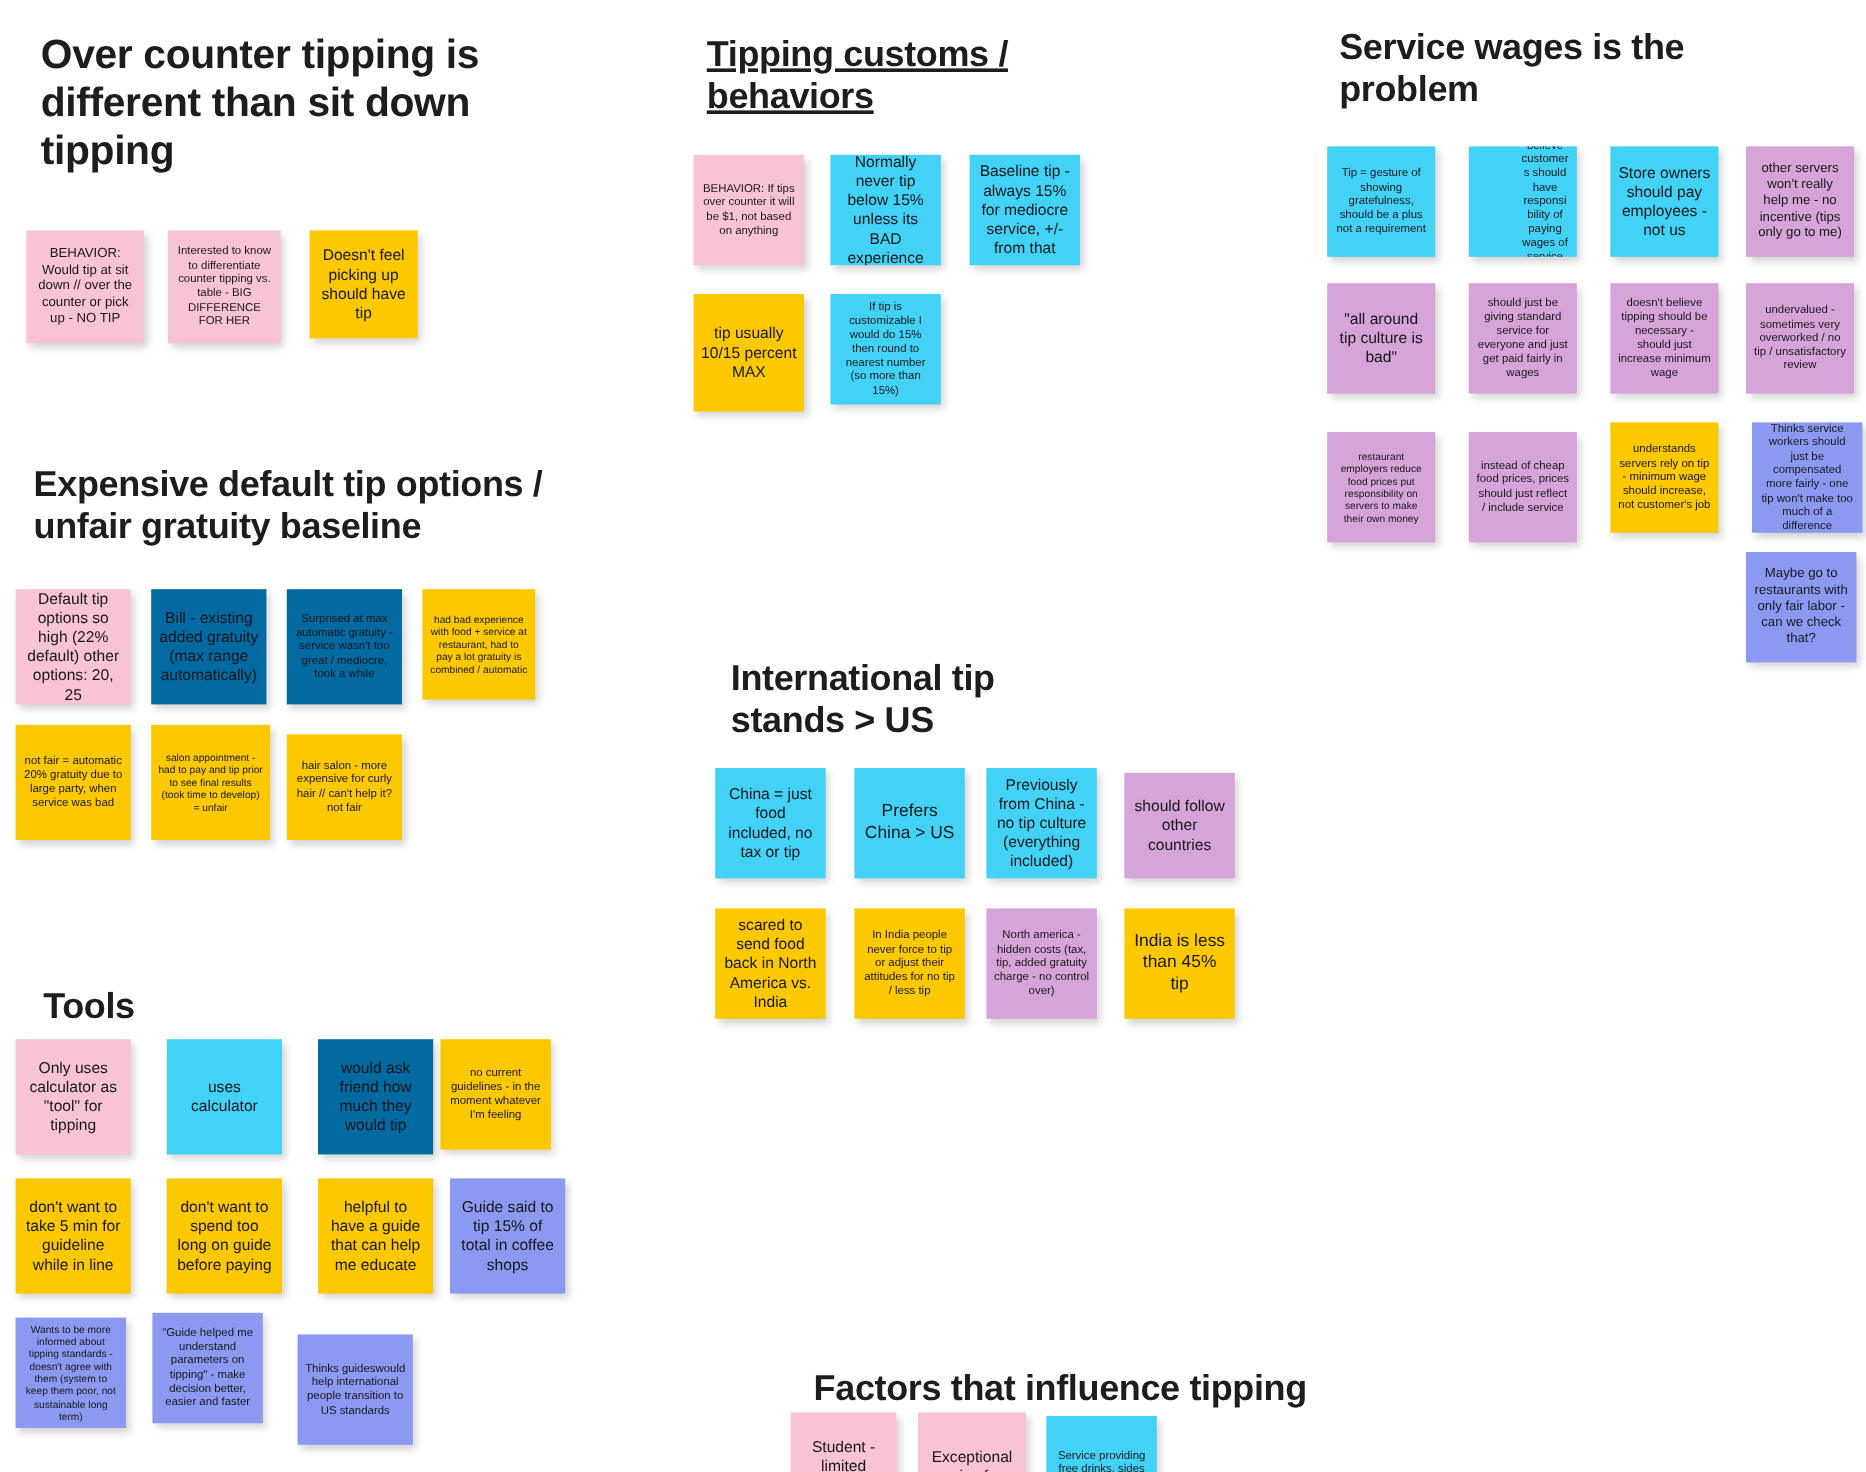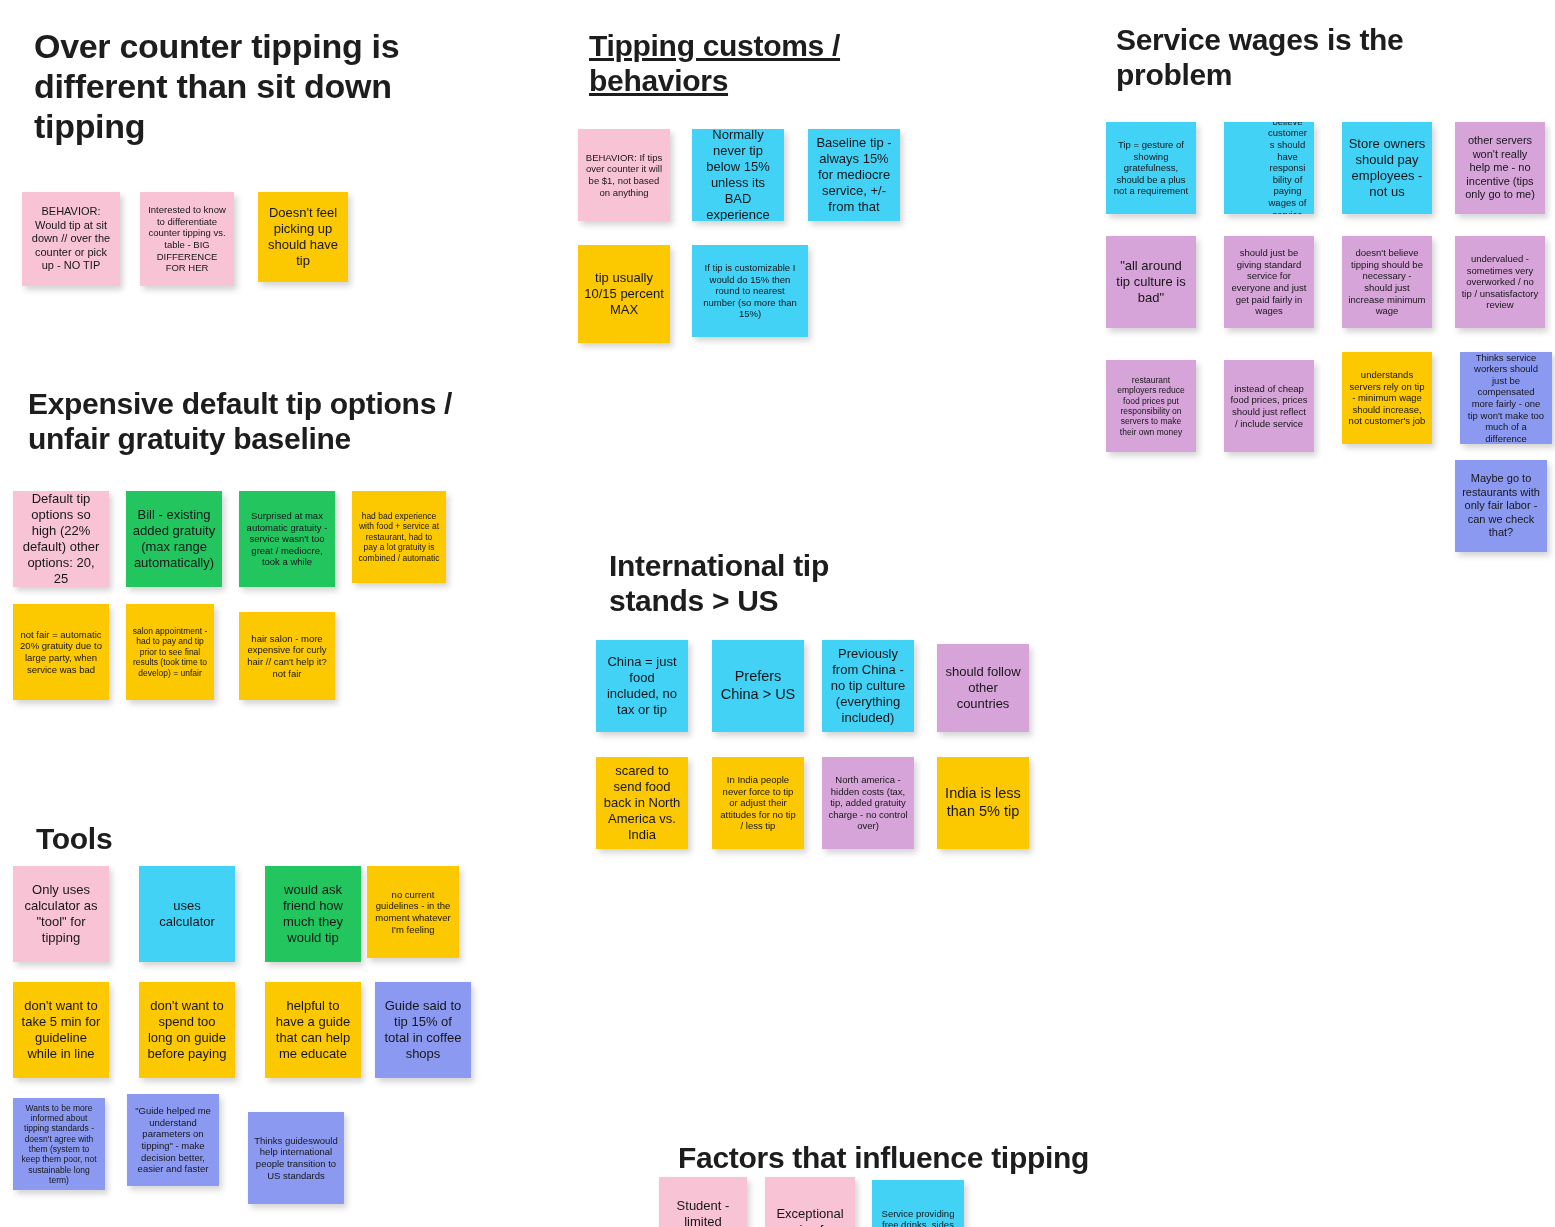--- a/index.html
+++ b/index.html
@@ -47,21 +47,21 @@
     overflow: hidden;
     word-wrap: break-word;
     hyphens: none;
   }
   .note span { display: block; width: 100%; }
 
   
   .c-pink   { background: #f9c3d6; }
   .c-yellow { background: #fcc800; }
   .c-cyan   { background: #42d2f5; }
-  .c-green  { background: #22c55e; }
+  .c-green  { background: #0369a1; }
   .c-purple { background: #d6a4d8; }
   .c-blue   { background: #8b9af0; }
   .t-lg  { font-size: 14.5px; }
   .t-md  { font-size: 13px; }
   .t-sm  { font-size: 11px; }
   .t-xs  { font-size: 9.5px; }
   .t-xxs { font-size: 8.5px; }
 </style>
 </head>
 <body>
@@ -89,21 +89,21 @@
   </div>
   <div class="note c-cyan t-md" style="left:692px; top:129px; width:92px; height:92px;">
     <span>Normally never tip below 15% unless its BAD experience</span>
   </div>
   <div class="note c-cyan t-md" style="left:808px; top:129px; width:92px; height:92px;">
     <span>Baseline tip - always 15% for mediocre service, +/- from that</span>
   </div>
   <div class="note c-yellow t-md" style="left:578px; top:245px; width:92px; height:98px;">
     <span>tip usually 10/15 percent MAX</span>
   </div>
-  <div class="note c-cyan t-xs" style="left:692px; top:245px; width:116px; height:92px;">
+  <div class="note c-cyan t-xs" style="left:692px; top:245px; width:92px; height:92px;">
     <span>If tip is customizable I would do 15% then round to nearest number (so more than 15%)</span>
   </div>
 
   <div class="cluster" style="left:1100px; top:6px; width:430px;">
     <h1 class="cluster-title" style="font-size:30px;">Service wages is the problem</h1>
   </div>
   <div class="note c-cyan t-xs" style="left:1106px; top:122px; width:90px; height:92px;">
     <span>Tip = gesture of showing gratefulness, should be a plus not a requirement</span>
   </div>
   <div class="note c-cyan t-xs" style="left:1224px; top:122px; width:90px; height:92px;padding-left:43px;">
@@ -156,21 +156,21 @@
   </div>
   <div class="note c-green t-xs" style="left:239px; top:491px; width:96px; height:96px;">
     <span>Surprised at max automatic gratuity - service wasn't too great / mediocre, took a while</span>
   </div>
   <div class="note c-yellow t-xxs" style="left:352px; top:491px; width:94px; height:92px;">
     <span>had bad experience with food + service at restaurant, had to pay a lot gratuity is combined / automatic</span>
   </div>
   <div class="note c-yellow t-xs" style="left:13px; top:604px; width:96px; height:96px;">
     <span>not fair = automatic 20% gratuity due to large party, when service was bad</span>
   </div>
-  <div class="note c-yellow t-xxs" style="left:126px; top:604px; width:88px; height:96px;">
+  <div class="note c-yellow t-xxs" style="left:126px; top:604px; width:99px; height:96px;">
     <span>salon appointment - had to pay and tip prior to see final results (took time to develop) = unfair</span>
   </div>
   <div class="note c-yellow t-xs" style="left:239px; top:612px; width:96px; height:88px;">
     <span>hair salon - more expensive for curly hair // can't help it? not fair</span>
   </div>
 
   <div class="cluster" style="left:593px; top:532px; width:330px;">
     <h1 class="cluster-title" style="font-size:30px;">International tip stands &gt; US</h1>
   </div>
   <div class="note c-cyan t-md" style="left:596px; top:640px; width:92px; height:92px;">
@@ -188,21 +188,21 @@
   <div class="note c-yellow t-md" style="left:596px; top:757px; width:92px; height:92px;">
     <span>scared to send food back in North America vs. India</span>
   </div>
   <div class="note c-yellow t-xs" style="left:712px; top:757px; width:92px; height:92px;">
     <span>In India people never force to tip or adjust their attitudes for no tip / less tip</span>
   </div>
   <div class="note c-purple t-xs" style="left:822px; top:757px; width:92px; height:92px;">
     <span>North america - hidden costs (tax, tip, added gratuity charge - no control over)</span>
   </div>
   <div class="note c-yellow t-lg" style="left:937px; top:757px; width:92px; height:92px;">
-    <span>India is less than 5% tip</span>
+    <span>India is less than 45% tip</span>
   </div>
 
   <div class="cluster" style="left:20px; top:805px; width:300px;">
     <h1 class="cluster-title" style="font-size:30px;">Tools</h1>
   </div>
   <div class="note c-pink t-md" style="left:13px; top:866px; width:96px; height:96px;">
     <span>Only uses calculator as "tool" for tipping</span>
   </div>
   <div class="note c-cyan t-md" style="left:139px; top:866px; width:96px; height:96px;">
     <span>uses calculator</span>

